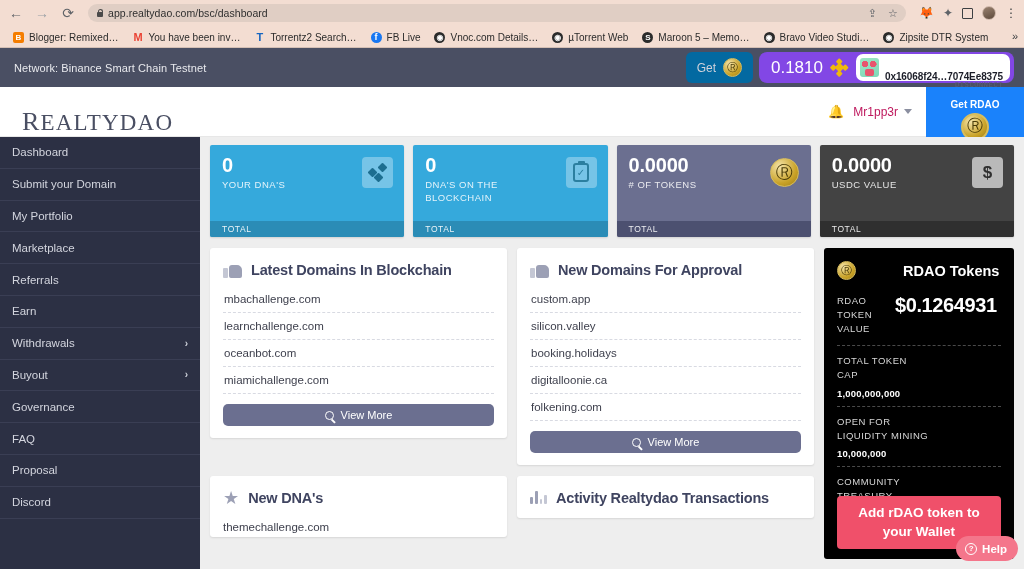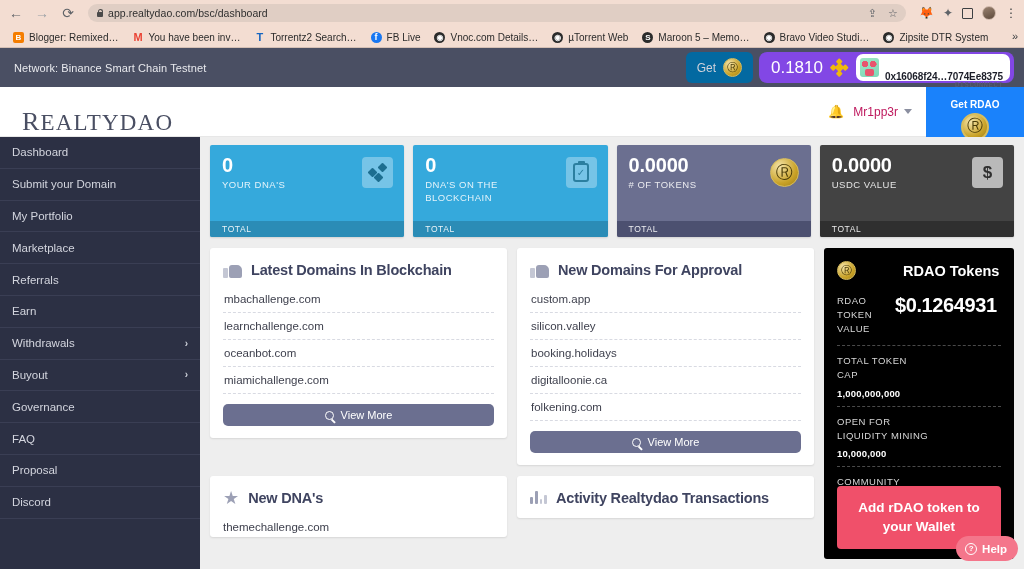--- a/index.html
+++ b/index.html
@@ -522,21 +522,21 @@
     display: flex; align-items: flex-start; justify-content: space-between;
     padding: 8px 0 7px 0; gap: 6px; flex-direction: column;
   }
   .tok-k { font-size: 9.5px; color: #d7d7d7; letter-spacing: 0.5px; line-height: 1.45; max-width: 92px; }
   .tok-v { font-size: 9.5px; color: #ffffff; font-weight: bold; white-space: nowrap; letter-spacing: 0.2px; }
   .add-wallet {
     position: absolute;
     left: 13px; right: 13px; bottom: 10px;
     background: #f0506a;
     border-radius: 4px;
-    height: 63px;
+    height: 53px;
     display: flex; align-items: center; justify-content: center; text-align: center;
     color: #ffffff; font-size: 13.5px; font-weight: bold; line-height: 1.35;
     padding: 0 8px;
   }
 
   .bottom-row { display: flex; gap: 10px; margin-top: 11px; align-items: flex-start; }
   .panel-sm { padding-bottom: 4px; }
   .cut-row { font-size: 11.5px; color: #3d3f4c; padding-top: 7px; }
 
   .help-fab {

